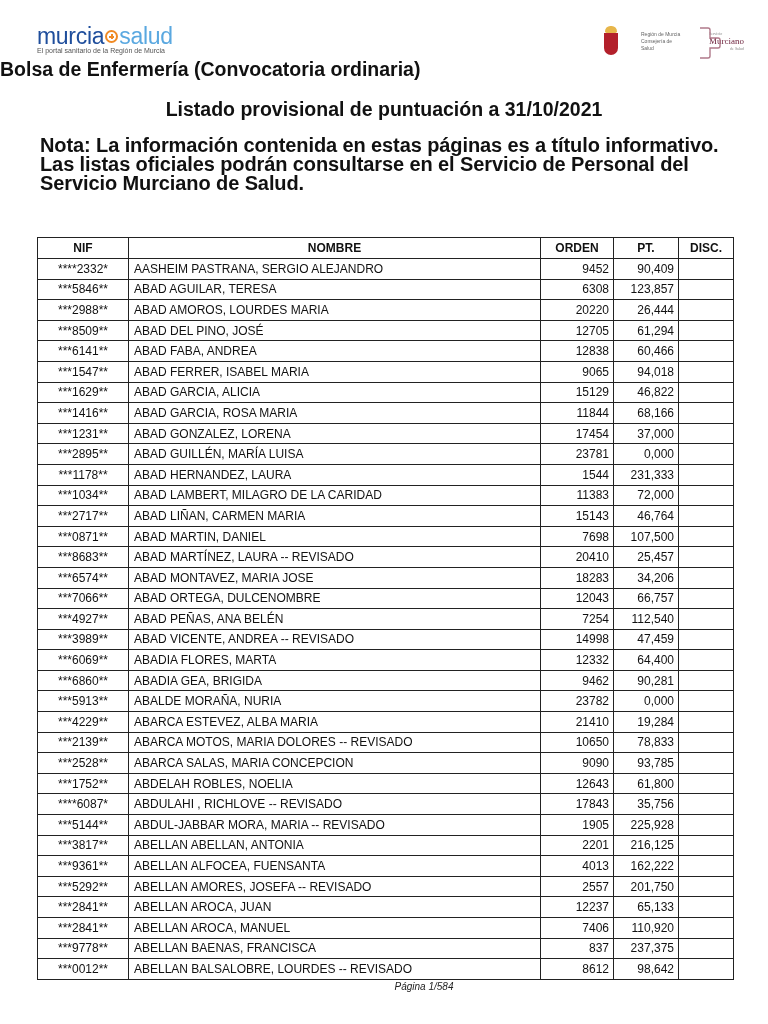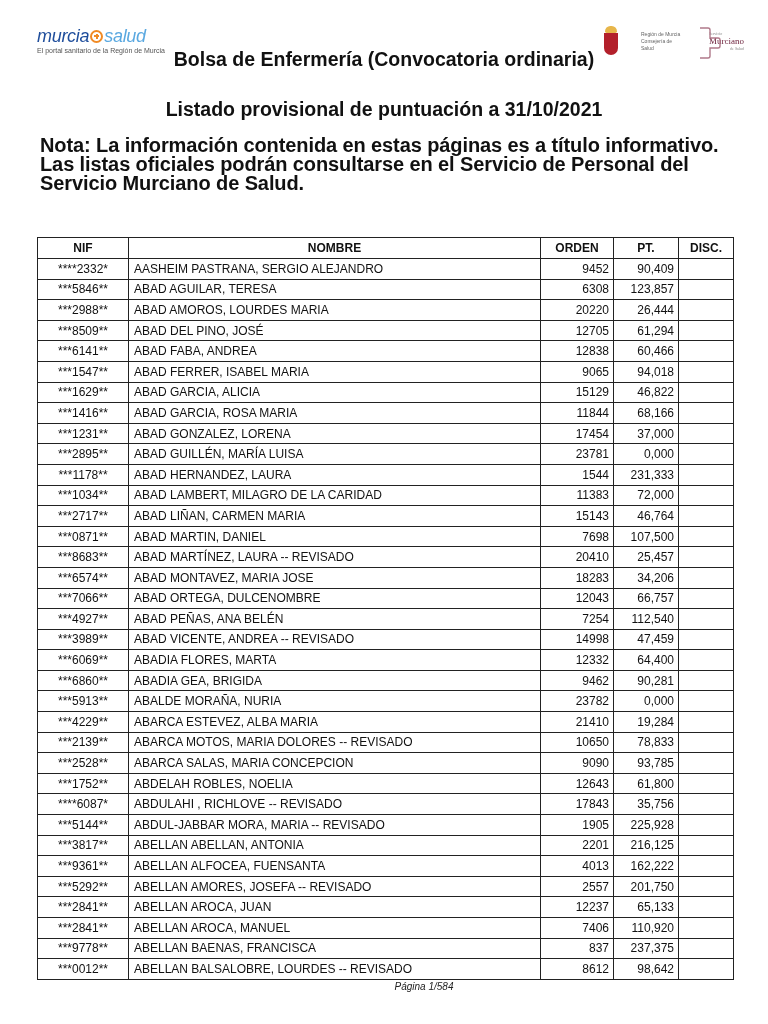--- a/index.html
+++ b/index.html
@@ -1,31 +1,31 @@
 <!DOCTYPE html>
 <html><head>
 <meta charset="utf-8">
 <style>
   html, body { margin: 0; padding: 0; background: #ffffff; }
   body { width: 768px; height: 1024px; position: relative; overflow: hidden; font-family: "Liberation Sans", sans-serif; color: #111; }
   .logo-left { position: absolute; left: 37px; top: 26px; }
-  .logo-left .brand { font-family: "Liberation Sans", sans-serif; font-size: 18px; line-height: 20px; letter-spacing: -0.3px; font-style: italic; }
+  .logo-left .brand { font-family: "Liberation Sans", sans-serif; font-size: 23px; line-height: 20px; letter-spacing: -0.3px; }
   .logo-left .brand .m { color: #1f4e9c; }
   .logo-left .brand .s { color: #5aa8e0; }
   .logo-left .brand .plus { display: inline-block; width: 13px; height: 13px; border: 2px solid #f08a24; border-radius: 50%; position: relative; vertical-align: middle; margin: 0 1px; box-sizing: border-box; top: -1px; }
   .logo-left .brand .plus:before { content: ""; position: absolute; left: 2px; right: 2px; top: 3.5px; height: 2px; background: #f08a24; }
   .logo-left .brand .plus:after { content: ""; position: absolute; top: 2px; bottom: 2px; left: 3.5px; width: 2px; background: #f08a24; }
   .logo-left .tagline { font-size: 7px; color: #555; margin-top: 1px; }
   .logo-right { position: absolute; left: 604px; top: 26px; display: flex; align-items: center; gap: 23px; }
   .shield { width: 14px; height: 30px; position: relative; }
   .shield .crown { position: absolute; top: 0; left: 1px; width: 12px; height: 7px; border-radius: 6px 6px 2px 2px; background: #e7b64a; }
   .shield .body { position: absolute; top: 7px; left: 0; width: 14px; height: 22px; background: #b3202b; border-radius: 0 0 7px 7px; }
   .logo-right .txt { font-size: 5px; line-height: 7px; color: #666; width: 45px; }
   .logo-right .smx { font-family: "Liberation Serif", serif; font-size: 9px; color: #6b1f3a; position: relative; }
-  .title1 { position: absolute; left: 0; width: 768px; top: 48px; text-align: center; font-size: 19.5px; font-weight: bold; }
+  .title1 { position: absolute; left: 0; width: 768px; top: 58px; font-size: 19.5px; font-weight: bold; }
   .title2 { position: absolute; left: 0; width: 768px; top: 98px; text-align: center; font-size: 19.5px; font-weight: bold; }
   .nota { position: absolute; left: 40px; top: 136px; width: 700px; font-size: 20px; font-weight: bold; line-height: 19px; letter-spacing: -0.1px; }
   table.list { position: absolute; left: 37px; top: 189px; border-collapse: collapse; width: 697px; font-size: 12px; margin-top: 48px; }
   table.list th, table.list td { border: 1px solid #222; height: 19.6px; padding: 0 4px; }
   table.list th { font-weight: bold; font-size: 12px; text-align: center; height: 20px; }
   table.list td.nif { text-align: center; width: 82px; }
   table.list td.nombre { text-align: left; padding-left: 5px; }
   table.list td.orden { text-align: right; width: 64px; }
   table.list td.pt { text-align: right; width: 56px; }
   table.list td.disc { width: 46px; }

